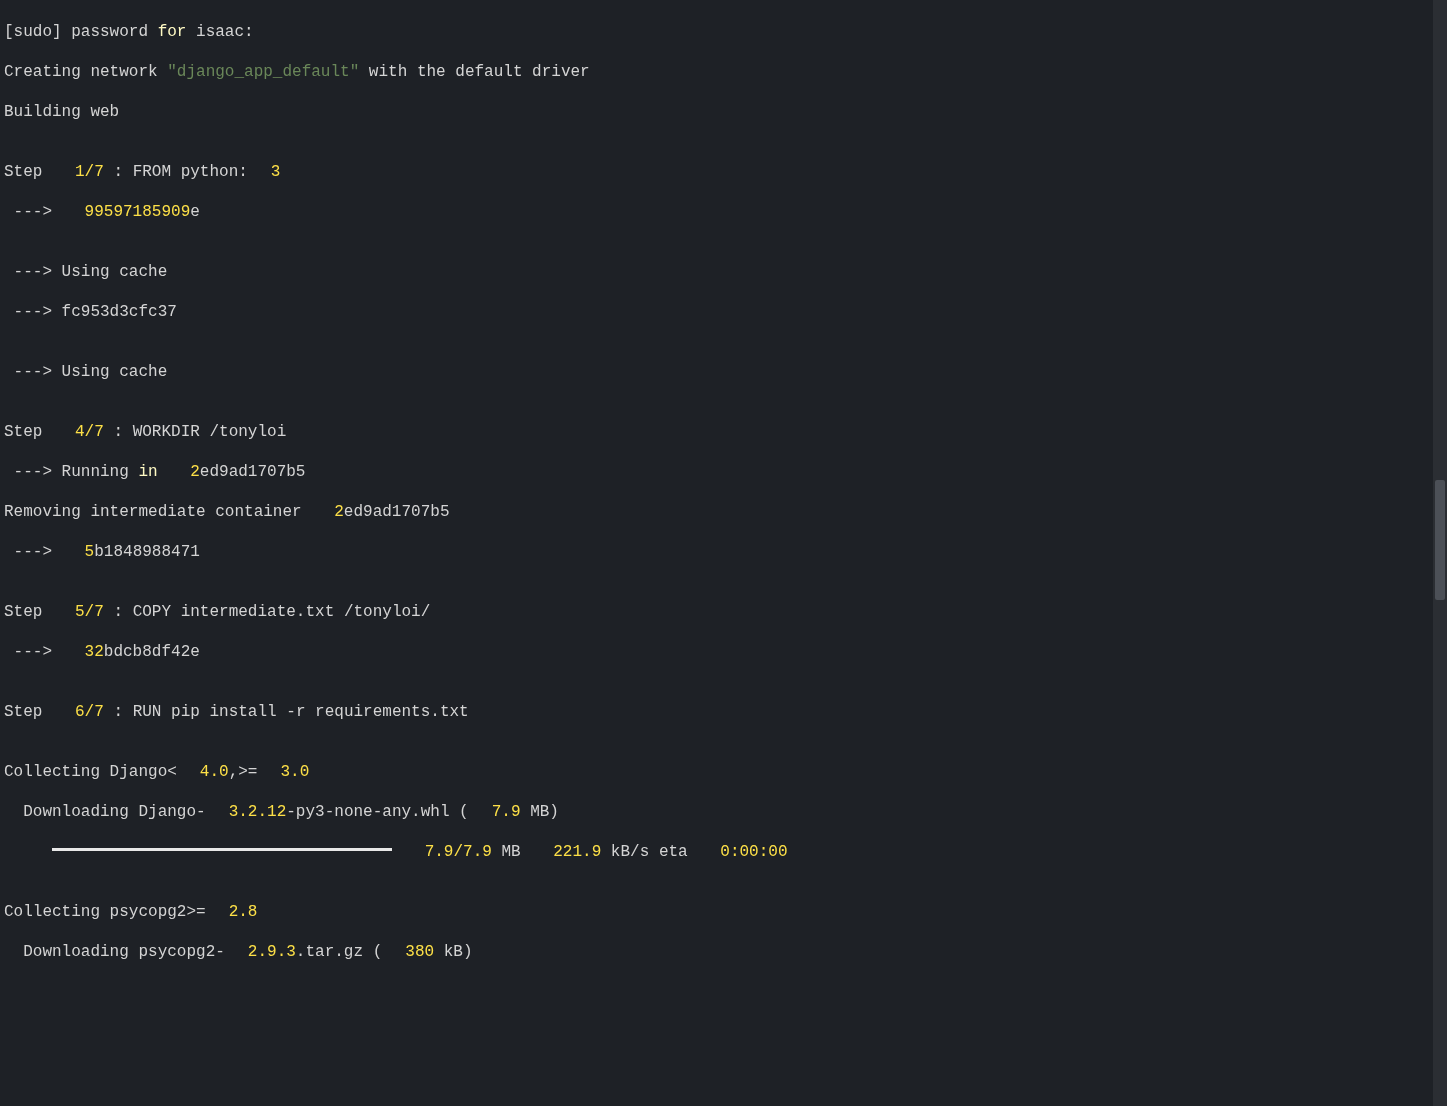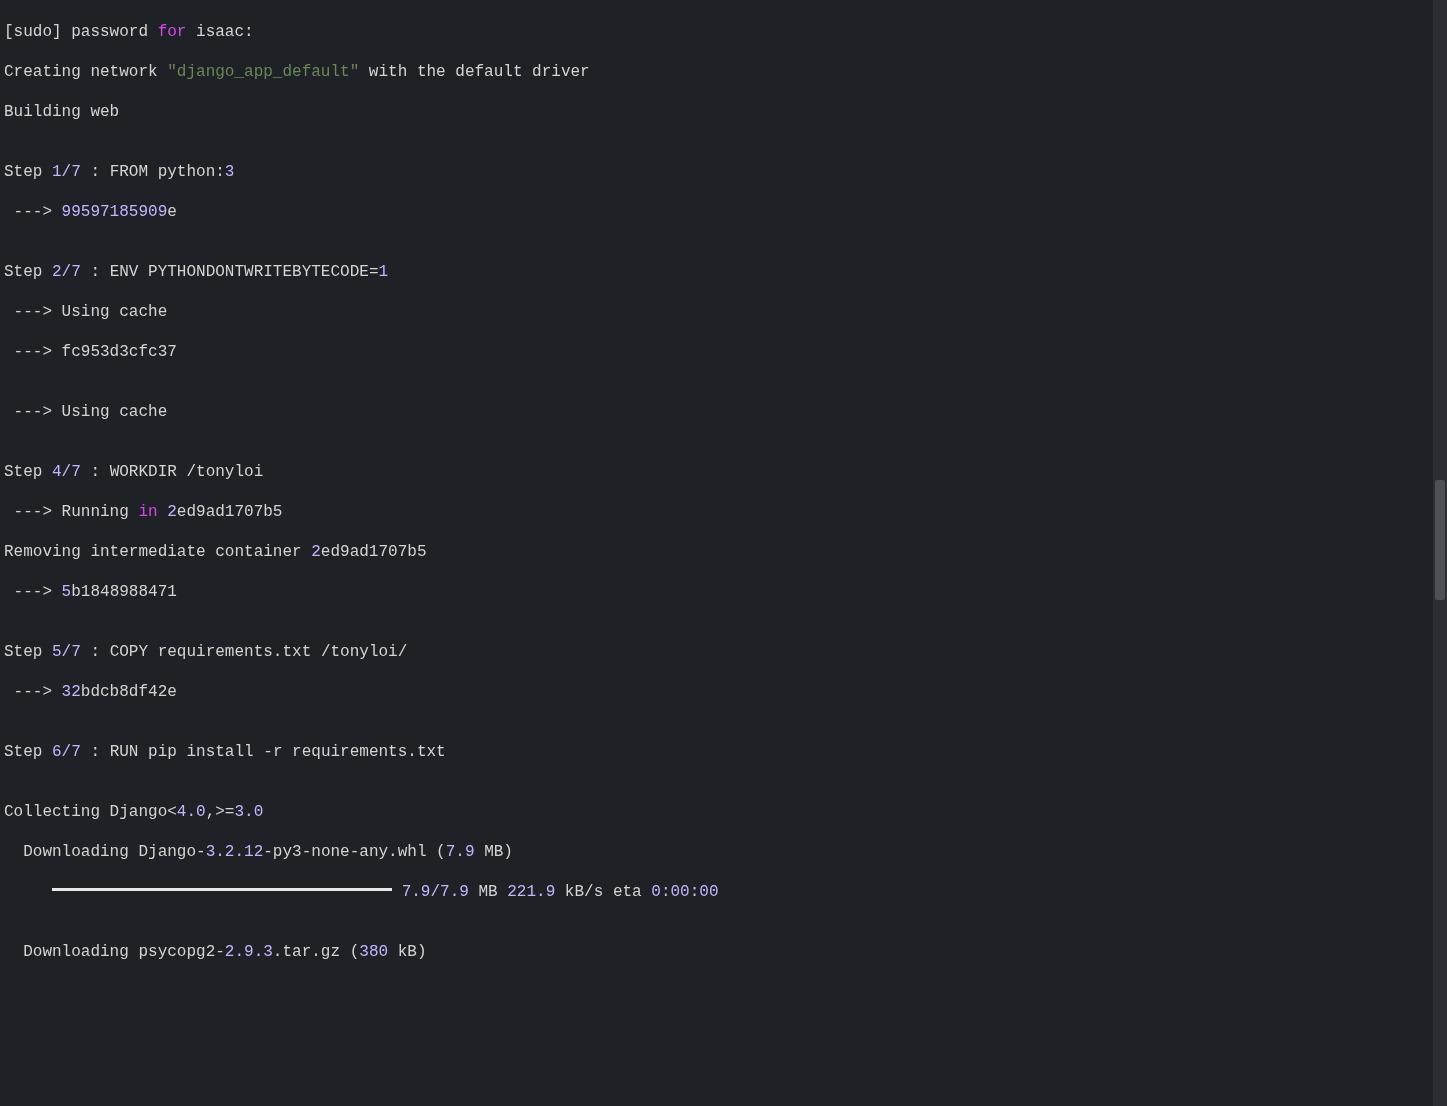--- a/index.html
+++ b/index.html
@@ -13,22 +13,22 @@
     width: 1447px;
   }
   .terminal {
     padding: 2px 4px;
     white-space: pre;
     position: relative;
   }
   .line {
     min-height: 20px;
   }
-  .num { color: #c4b5fd; }
-  .kw { color: #d946ef; }
+  .num { color: #fde047; margin-left: 23px; }
+  .kw { color: #fef9c3; }
   .str { color: #6a8759; }
   .op { color: #d4d4d4; }
   
   .pbar {
     display: inline-block;
     vertical-align: middle;
     height: 3px;
     background: #e8e8e8;
     position: relative;
     top: -2px;
@@ -53,40 +53,40 @@
 <body>
 
 <div class="terminal">
 <div class="line"><span>[sudo]</span><span> password </span><span class="kw">for</span><span> isaac</span><span class="op">:</span></div>
 <div class="line"><span>Creating network </span><span class="str">"django_app_default"</span><span> with the default driver</span></div>
 <div class="line">Building web</div>
 
 <div class="line"><span>Step </span><span class="num">1/7</span><span> : FROM python:</span><span class="num">3</span></div>
 <div class="line"><span> ---&gt; </span><span class="num">99597185909</span><span>e</span></div>
 
-<div class="line"><span>Step </span><span class="num">2/7</span><span> : ENV PYTHONDONTWRITEBYTECODE=</span><span class="num">1</span></div>
 <div class="line"> ---&gt; Using cache</div>
 <div class="line"> ---&gt; fc953d3cfc37</div>
 
 <div class="line"> ---&gt; Using cache</div>
 
 <div class="line"><span>Step </span><span class="num">4/7</span><span> : WORKDIR </span><span class="op">/</span><span>tonyloi</span></div>
 <div class="line"><span> ---&gt; Running </span><span class="kw">in</span><span> </span><span class="num">2</span><span>ed9ad1707b5</span></div>
 <div class="line"><span>Removing intermediate container </span><span class="num">2</span><span>ed9ad1707b5</span></div>
 <div class="line"><span> ---&gt; </span><span class="num">5</span><span>b1848988471</span></div>
 
-<div class="line"><span>Step </span><span class="num">5/7</span><span> : COPY requirements.txt </span><span class="op">/</span><span>tonyloi</span><span class="op">/</span></div>
+<div class="line"><span>Step </span><span class="num">5/7</span><span> : COPY intermediate.txt </span><span class="op">/</span><span>tonyloi</span><span class="op">/</span></div>
 <div class="line"><span> ---&gt; </span><span class="num">32</span><span>bdcb8df42e</span></div>
 
 <div class="line"><span>Step </span><span class="num">6/7</span><span> : RUN pip install </span><span class="op">-</span><span>r requirements.txt</span></div>
 
 <div class="line"><span>Collecting Django</span><span class="op">&lt;</span><span class="num">4.0</span><span class="op">,</span><span class="op">&gt;=</span><span class="num">3.0</span></div>
 <div class="line"><span>  Downloading Django</span><span class="op">-</span><span class="num">3.2.12</span><span class="op">-</span><span>py3</span><span class="op">-</span><span>none</span><span class="op">-</span><span>any.whl (</span><span class="num">7.9</span><span> MB)</span></div>
 <div class="line">     <span class="pbar" style="width:340px"></span> <span class="num">7.9/7.9</span><span> MB </span><span class="num">221.9</span><span> kB</span><span class="op">/</span><span>s eta </span><span class="num">0:00:00</span></div>
 
+<div class="line"><span>Collecting psycopg2</span><span class="op">&gt;=</span><span class="num">2.8</span></div>
 <div class="line"><span>  Downloading psycopg2</span><span class="op">-</span><span class="num">2.9.3</span><span>.tar.gz (</span><span class="num">380</span><span> kB)</span></div>
 
 
 
 
 
 
 
 
 

